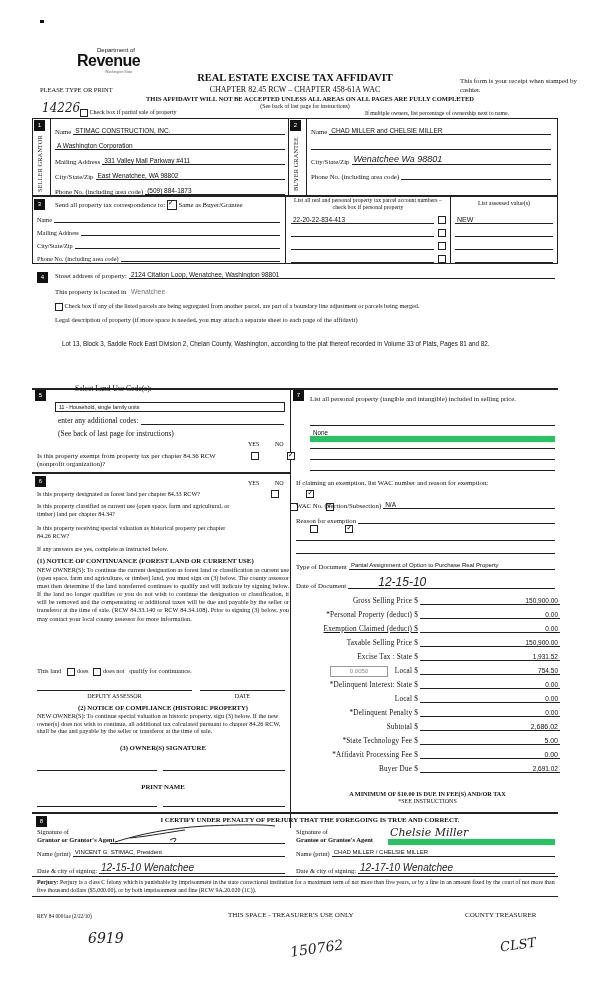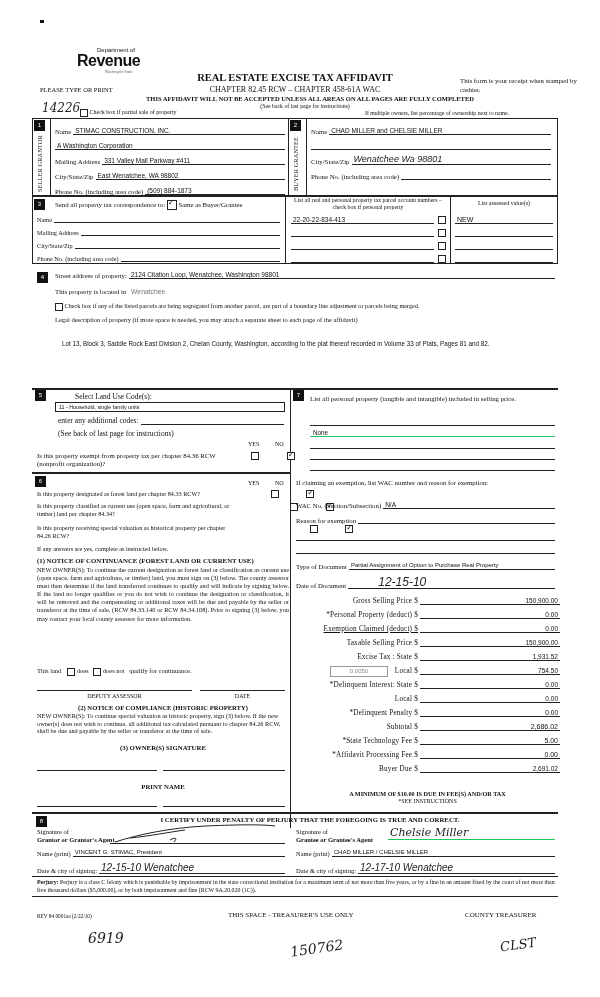--- a/index.html
+++ b/index.html
@@ -1,21 +1,21 @@
 <!DOCTYPE html>
 <html><head>
 <meta charset="utf-8">
 <style>
   * { box-sizing: border-box; margin: 0; padding: 0; }
   html, body { width: 600px; height: 997px; background: #fff; overflow: hidden; }
   body { position: relative; font-family: "Liberation Serif", serif; color: #111; font-size: 7px; }
   .abs { position: absolute; }
   .sans { font-family: "Liberation Sans", sans-serif; }
   .hand { font-family: "DejaVu Serif", serif; font-style: italic; color: #222; }
-  .line { border-bottom: 1px solid #22c55e; }
+  .line { border-bottom: 6px solid #22c55e; }
   .box { border: 1px solid #222; background: #fff; }
   .num { background: #111; color: #fff; font-size: 6px; text-align: center; line-height: 11px; width: 11px; height: 11px; font-family: "Liberation Sans", sans-serif; }
   .cb { width: 8px; height: 8px; border: 1px solid #222; display: inline-block; vertical-align: middle; background:#fff; position: relative; }
   .cb.checked::after { content: "✓"; position: absolute; left: 0px; top: -3px; font-size: 8px; }
   .vert { writing-mode: vertical-rl; transform: rotate(180deg); font-size: 6.5px; text-align: center; line-height: 7px; }
   .row { display: flex; align-items: flex-end; }
   .fill { flex: 1; border-bottom: 1px solid #222; margin-left: 2px; min-height: 8px; font-family: "Liberation Sans", sans-serif; font-size: 6.5px; padding-left: 2px; }
   .money-row { position: absolute; display: flex; align-items: flex-end; font-size: 7.2px; }
   .money-label { text-align: right; width: 150px; padding-right: 2px; letter-spacing: 0.2px; }
   .money-val { width: 140px; border-bottom: 1px solid #222; text-align: right; font-family: "Liberation Sans", sans-serif; font-size: 6.5px; padding-right: 2px; }
@@ -177,21 +177,21 @@
 </div>
 <div class="abs" style="left:55px;top:316px;font-size:6.5px;">Legal description of property (if more space is needed, you may attach a separate sheet to each page of the affidavit)</div>
 <div class="abs sans" style="left:62px;top:340px;width:470px;font-size:6.3px;line-height:8px;">Lot 13, Block 3, Saddle Rock East Division 2, Chelan County, Washington, according to the plat thereof recorded in Volume 33 of Plats, Pages 81 and 82.</div>
 
 
 <div class="hr" style="left:32px;top:388px;width:526px;height:2px;"></div>
 <div class="vr" style="left:290px;top:388px;height:440px;"></div>
 
 
 <div class="abs num" style="left:35px;top:390px;">5</div>
-<div class="abs" style="left:55px;top:392px;font-size:7.5px;padding-left:20px;">Select Land Use Code(s):</div>
+<div class="abs" style="left:55px;top:384px;font-size:7.5px;padding-left:20px;">Select Land Use Code(s):</div>
 <div class="abs box sans" style="left:55px;top:402px;width:230px;height:10px;font-size:5.3px;padding-left:3px;line-height:8px;">11 - Household, single family units</div>
 <div class="abs row" style="left:58px;top:416px;width:226px;font-size:7.5px;">
   <span>enter any additional codes:</span>
   <span class="fill"></span>
 </div>
 <div class="abs" style="left:58px;top:429px;font-size:7.5px;">(See back of last page for instructions)</div>
 <div class="abs" style="left:248px;top:441px;font-size:6px;">YES</div>
 <div class="abs" style="left:275px;top:441px;font-size:6px;">NO</div>
 <div class="abs" style="left:37px;top:452px;width:195px;font-size:6.8px;line-height:8px;">Is this property exempt from property tax per chapter 84.36 RCW (nonprofit organization)?</div>
 <span class="abs cb" style="left:251px;top:452px;"></span>

